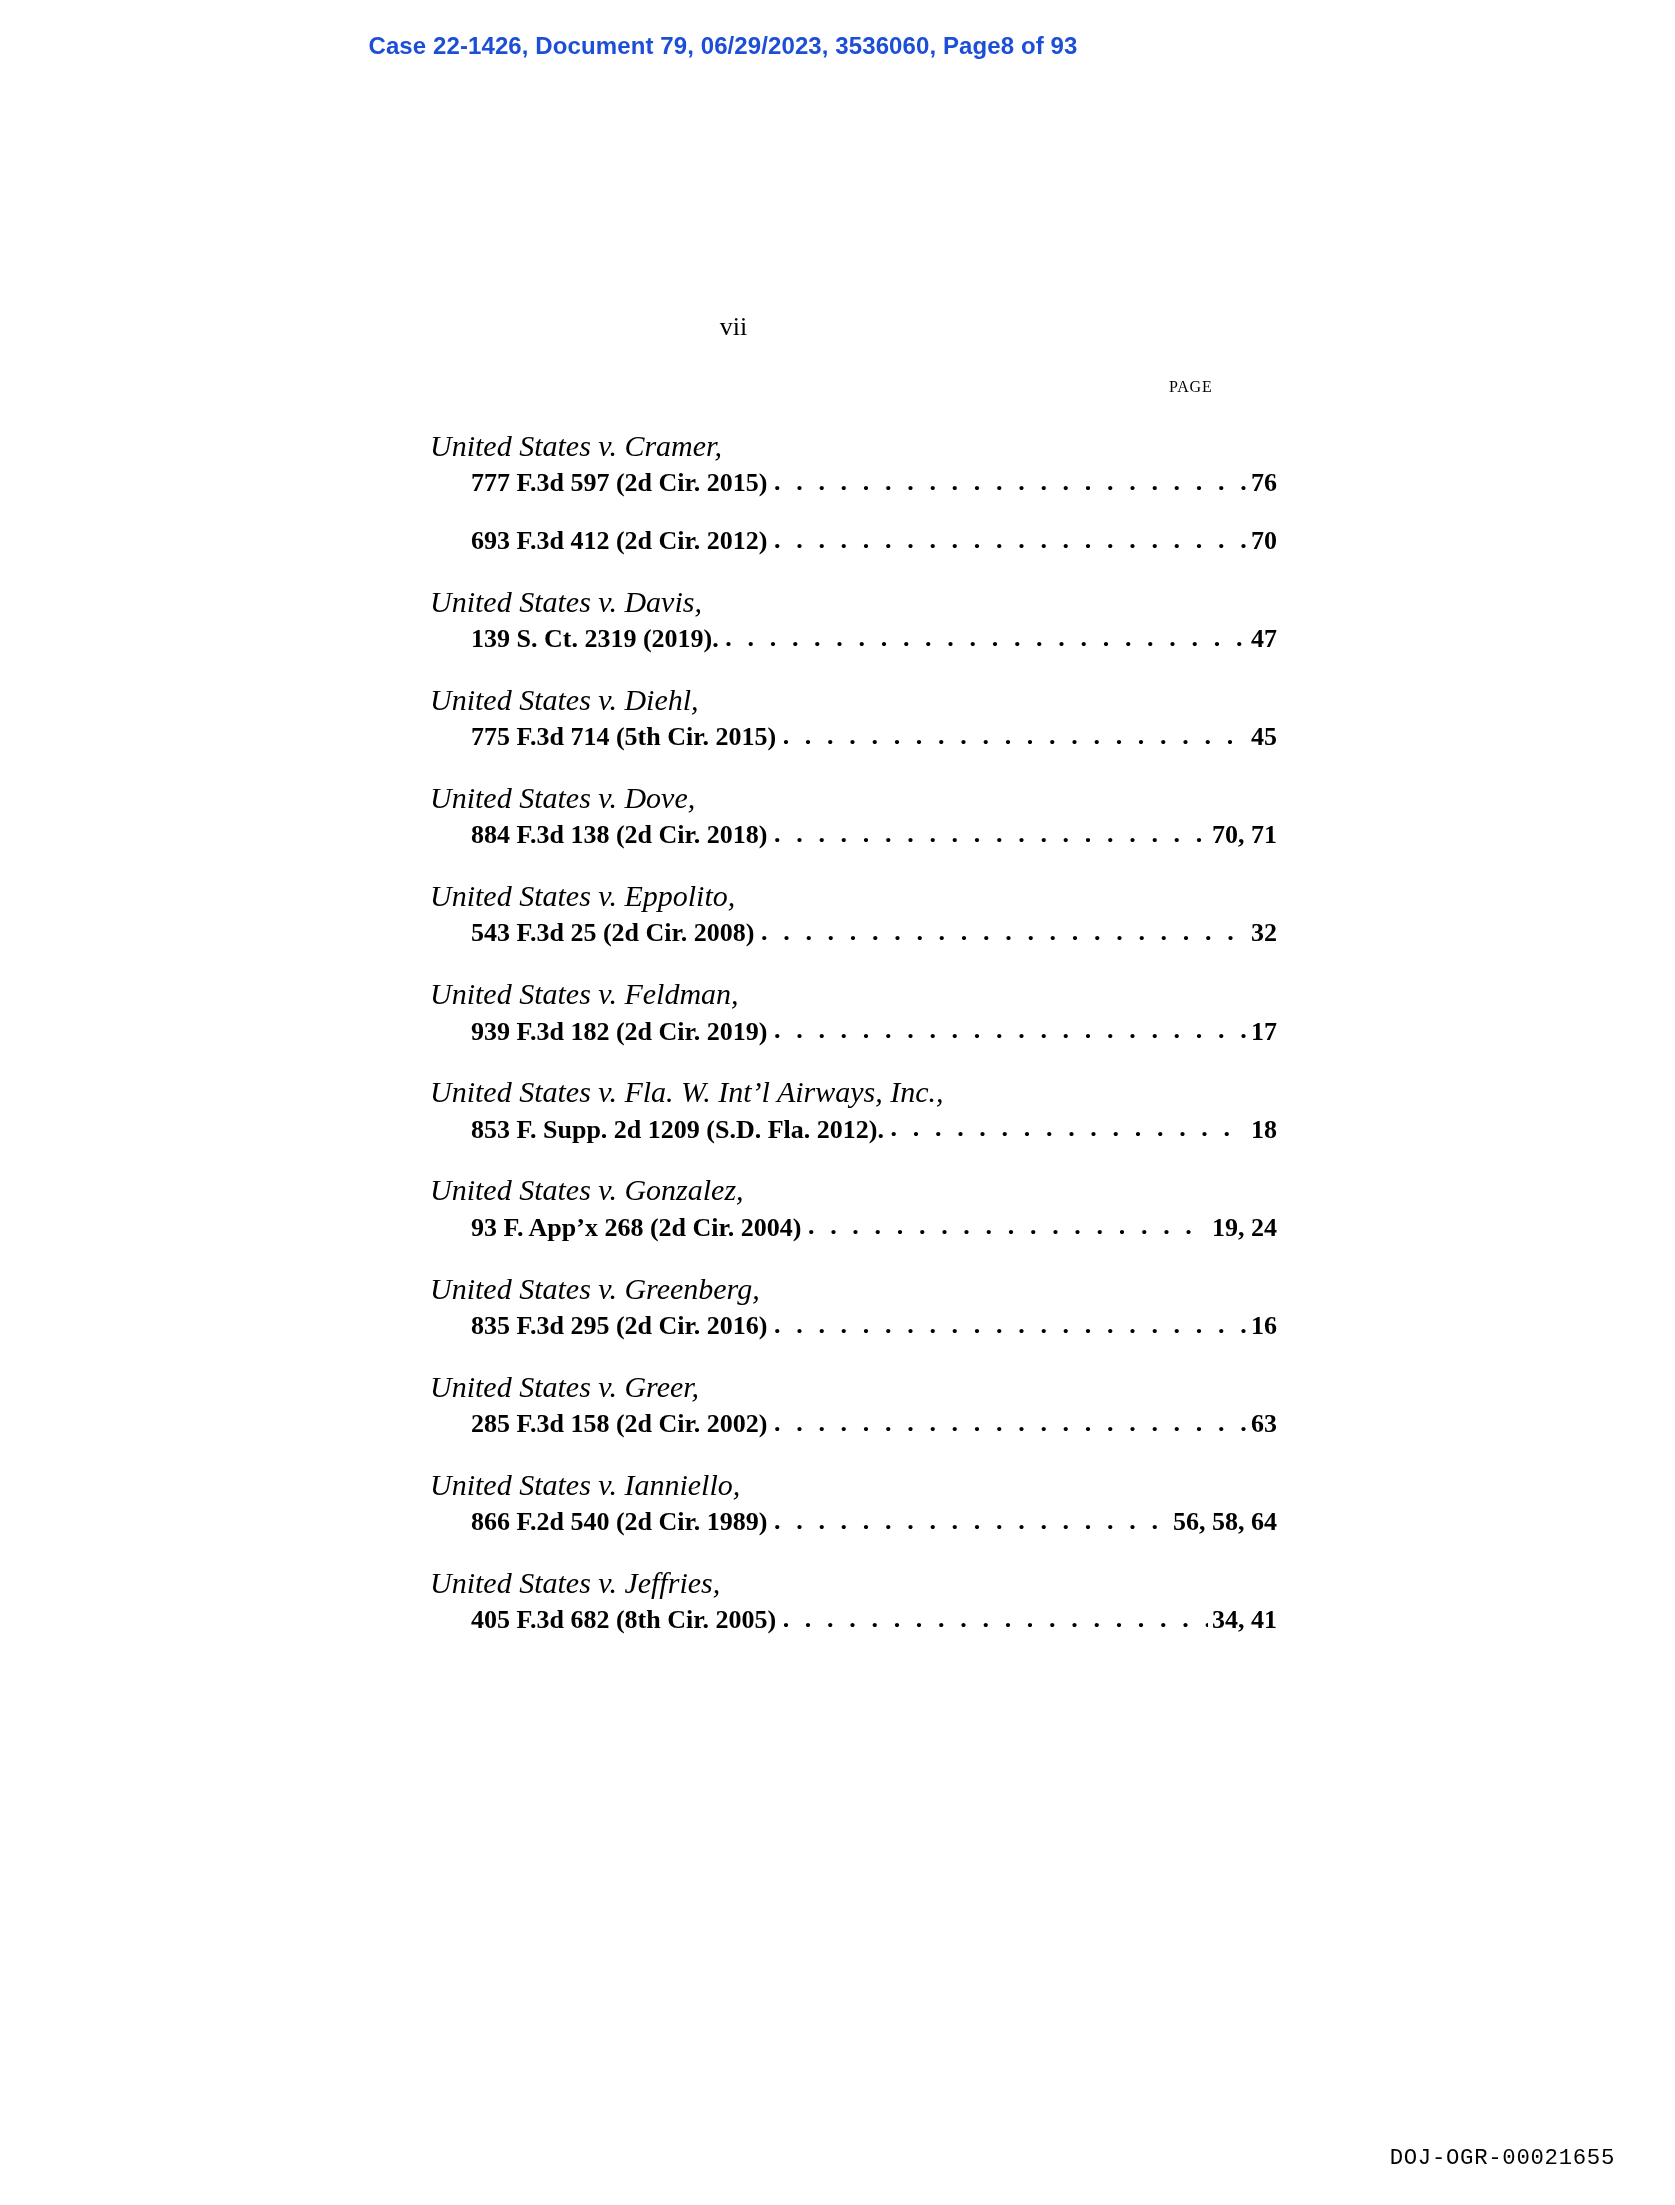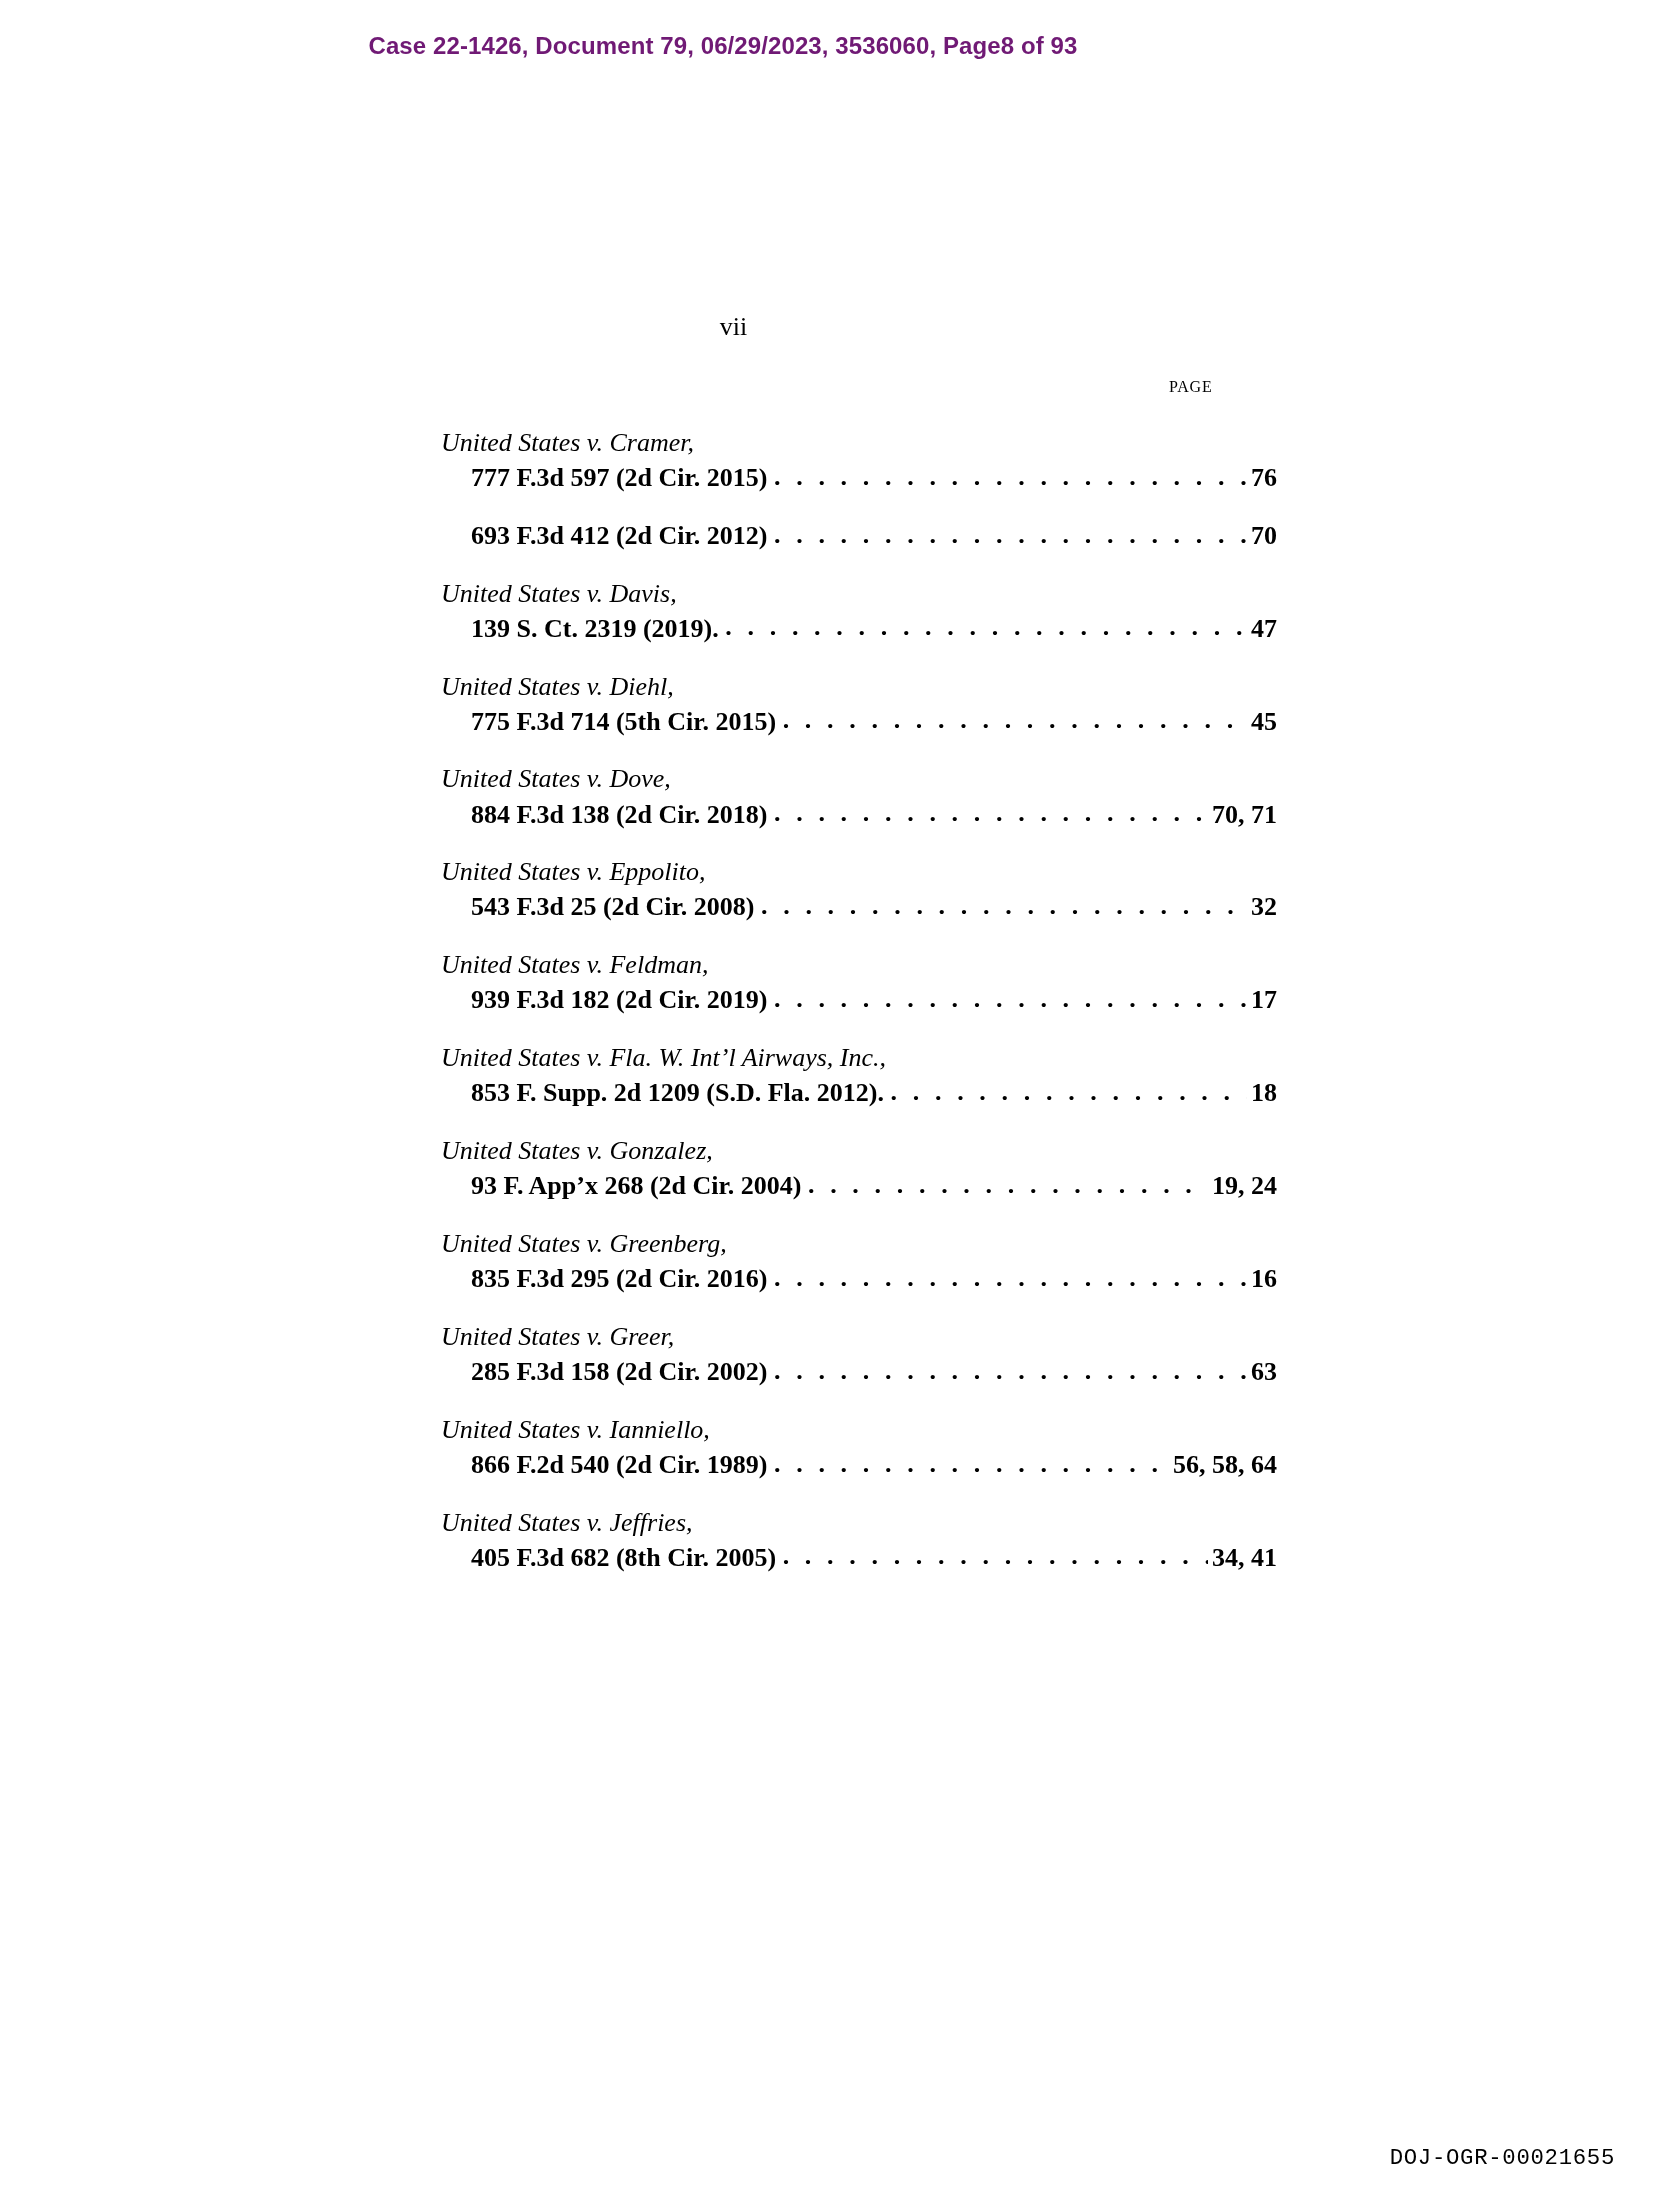--- a/index.html
+++ b/index.html
@@ -28,21 +28,21 @@
   .ecf-header {
     position: absolute;
     top: 32px;
     left: 0;
     width: 1446px;
     text-align: center;
     font-family: "Liberation Sans", sans-serif;
     font-weight: bold;
     font-size: 24px;
     letter-spacing: 0.1px;
-    color: #701a75;
+    color: #1d4ed8;
   }
 
   
   .folio {
     position: absolute;
     top: 312px;
     left: 0;
     width: 1467px;
     text-align: center;
     font-size: 26px;
@@ -64,24 +64,23 @@
     left: 430px;
     width: 847px;
   }
 
   .entry {
     margin-bottom: 24px;
   }
 
   .case-name {
     font-style: italic;
-    font-size: 26px;
+    font-size: 30px;
     line-height: 1.30;
     white-space: nowrap;
-    margin-left: 11px;
   }
 
   .cite-line {
     display: flex;
     align-items: baseline;
     font-size: 26px;
     line-height: 1.30;
     padding-left: 41px;
     margin-top: 1.3px;
     font-weight: bold;

